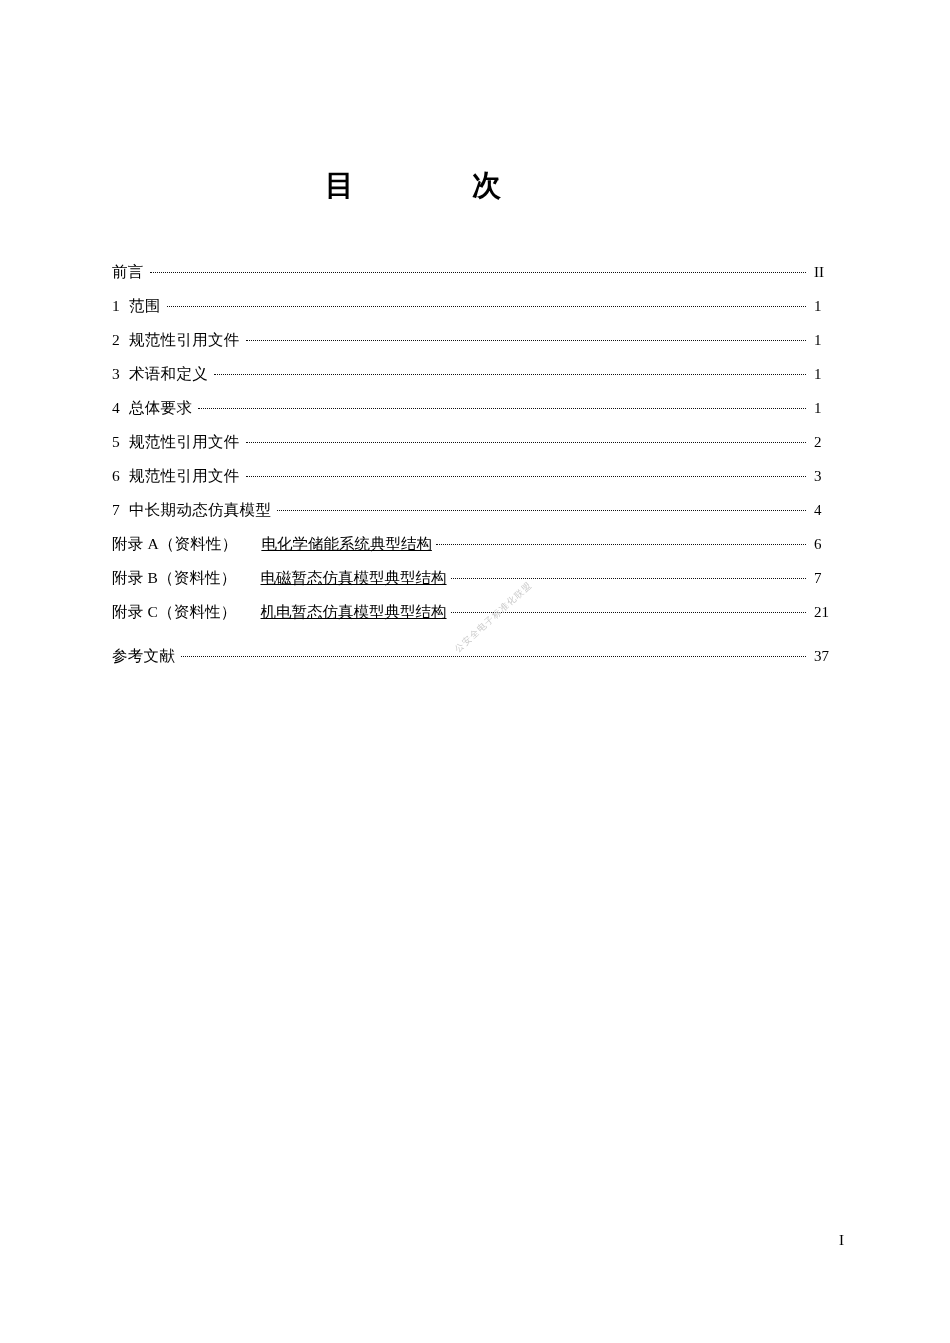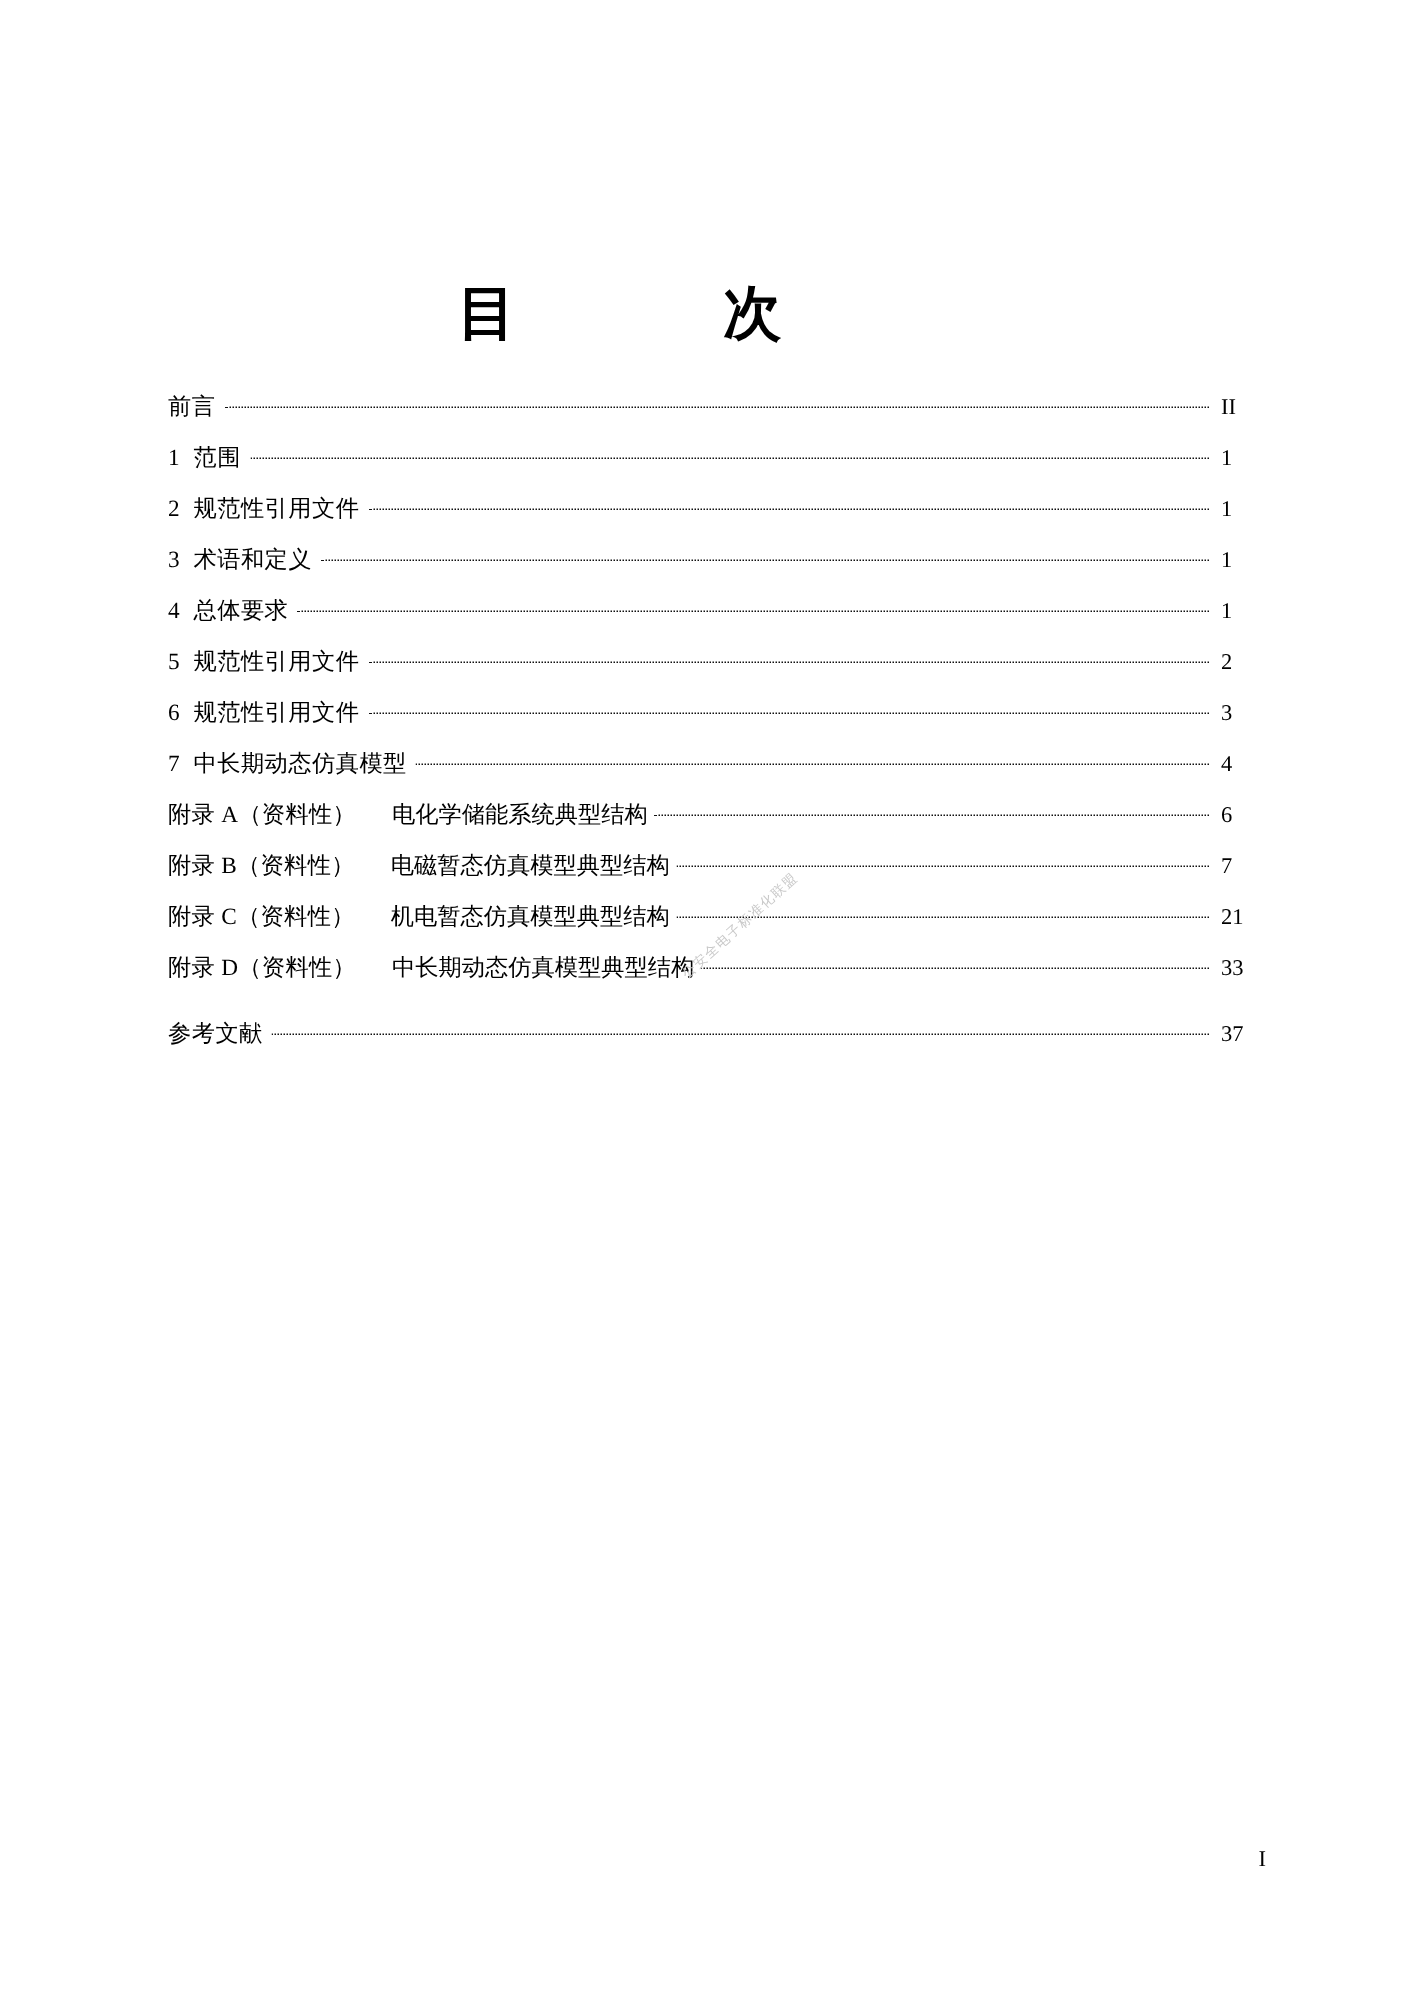--- a/index.html
+++ b/index.html
@@ -19,25 +19,25 @@
   .page {
     position: absolute;
     top: 0; left: 0;
     width: 950px;
     height: 1343px;
     background: #ffffff;
   }
 
   .toc-title {
     position: absolute;
-    top: 182px;
+    top: 166px;
     left: 0;
     width: 826px;
     text-align: center;
-    font-size: 39px;
+    font-size: 29px;
     font-weight: bold;
     letter-spacing: 20px;
     font-family: "Liberation Serif", "DejaVu Serif", serif;
     text-indent: 20px;
   }
 
   .toc-list {
     position: absolute;
     top: 255px;
     left: 112px;
@@ -86,20 +86,21 @@
     font-size: 15px;
   }
   .gap-md { height: 10px; }
 
   .appendix .label {
     letter-spacing: 0.2px;
   }
   .appendix .mid {
     padding-left: 18px;
     padding-right: 4px;
+    text-decoration: underline;
   }
 
   .watermark {
     position: absolute;
     left: 452px;
     top: 646px;
     font-size: 9px;
     color: #c9c9c9;
     transform: rotate(-42deg);
     transform-origin: left top;
@@ -197,26 +198,20 @@
       <span class="pg">7</span>
     </div>
 
     <div class="toc-row appendix">
       <span class="label">附录 C（资料性）</span>
       <span class="mid">机电暂态仿真模型典型结构</span>
       <span class="leader"></span>
       <span class="pg">21</span>
     </div>
 
-    <div class="toc-row appendix">
-      <span class="label">附录 D（资料性）</span>
-      <span class="mid">中长期动态仿真模型典型结构</span>
-      <span class="leader"></span>
-      <span class="pg">33</span>
-    </div>
 
     <div class="gap-md"></div>
 
     <div class="toc-row">
       <span class="label">参考文献</span>
       <span class="leader"></span>
       <span class="pg">37</span>
     </div>
 
   </div>

